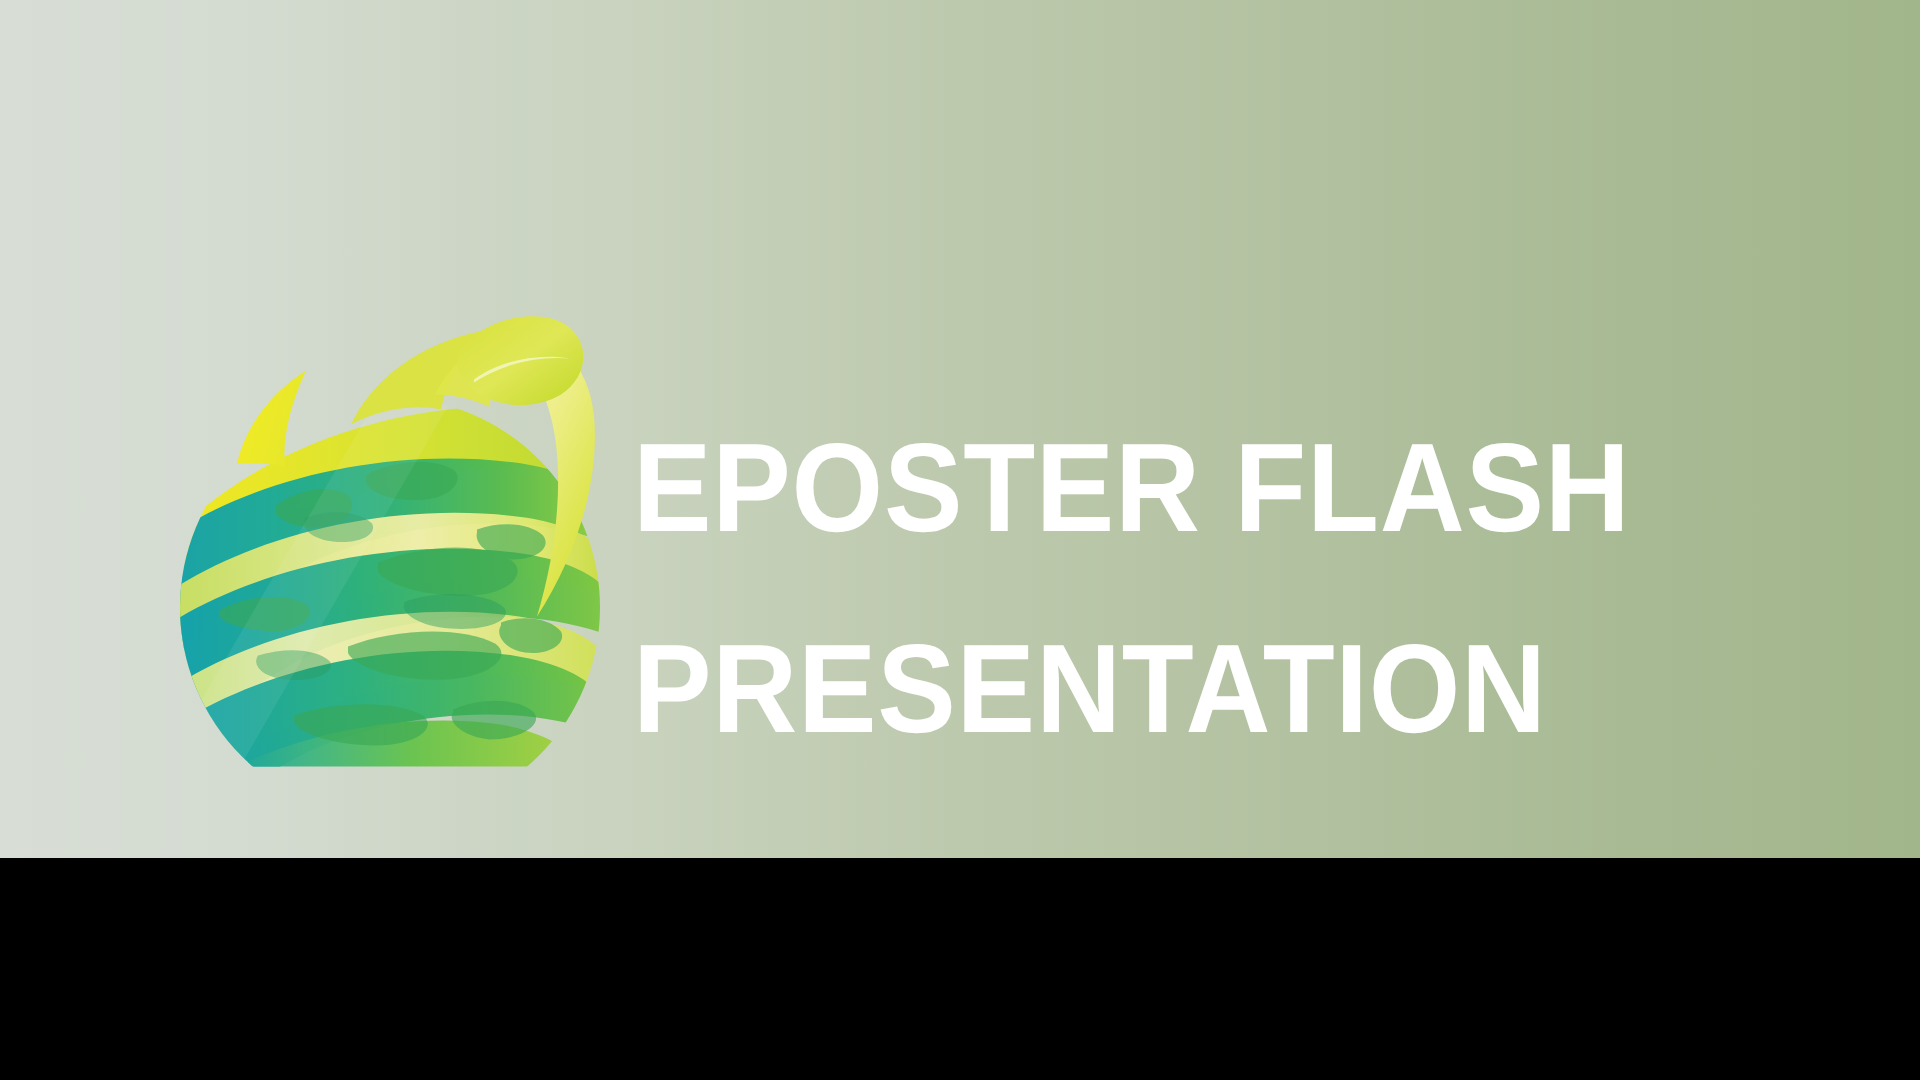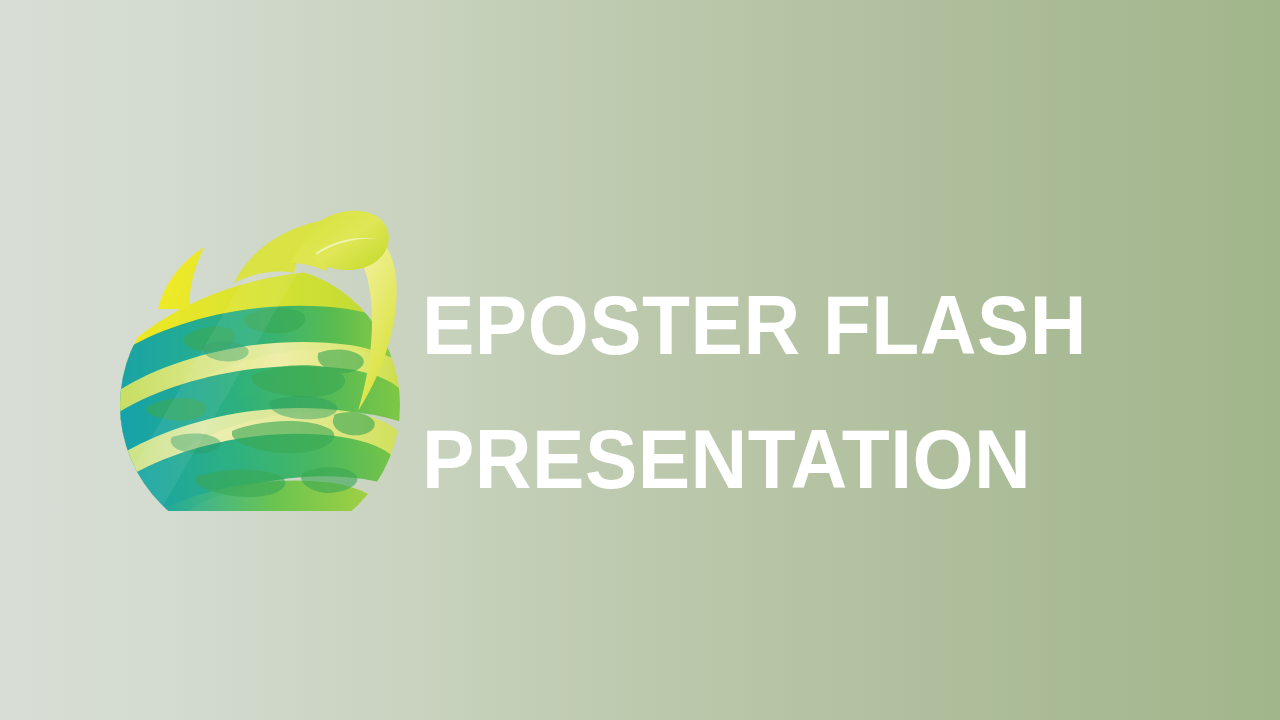--- a/index.html
+++ b/index.html
@@ -3,21 +3,21 @@
 <meta charset="utf-8">
 <style>
   html, body {
     margin: 0;
     padding: 0;
     background: #000;
   }
   .slide {
     position: relative;
     width: 1280px;
-    height: 720px;
+    height: 572px;
     overflow: hidden;
     background: linear-gradient(90deg,
         #d8ded5 0%,
         #d4dbd1 12%,
         #c9d3bf 32%,
         #bdc9ad 50%,
         #b2c1a0 68%,
         #a8ba94 85%,
         #a2b68b 100%);
     font-family: "Liberation Sans", sans-serif;

